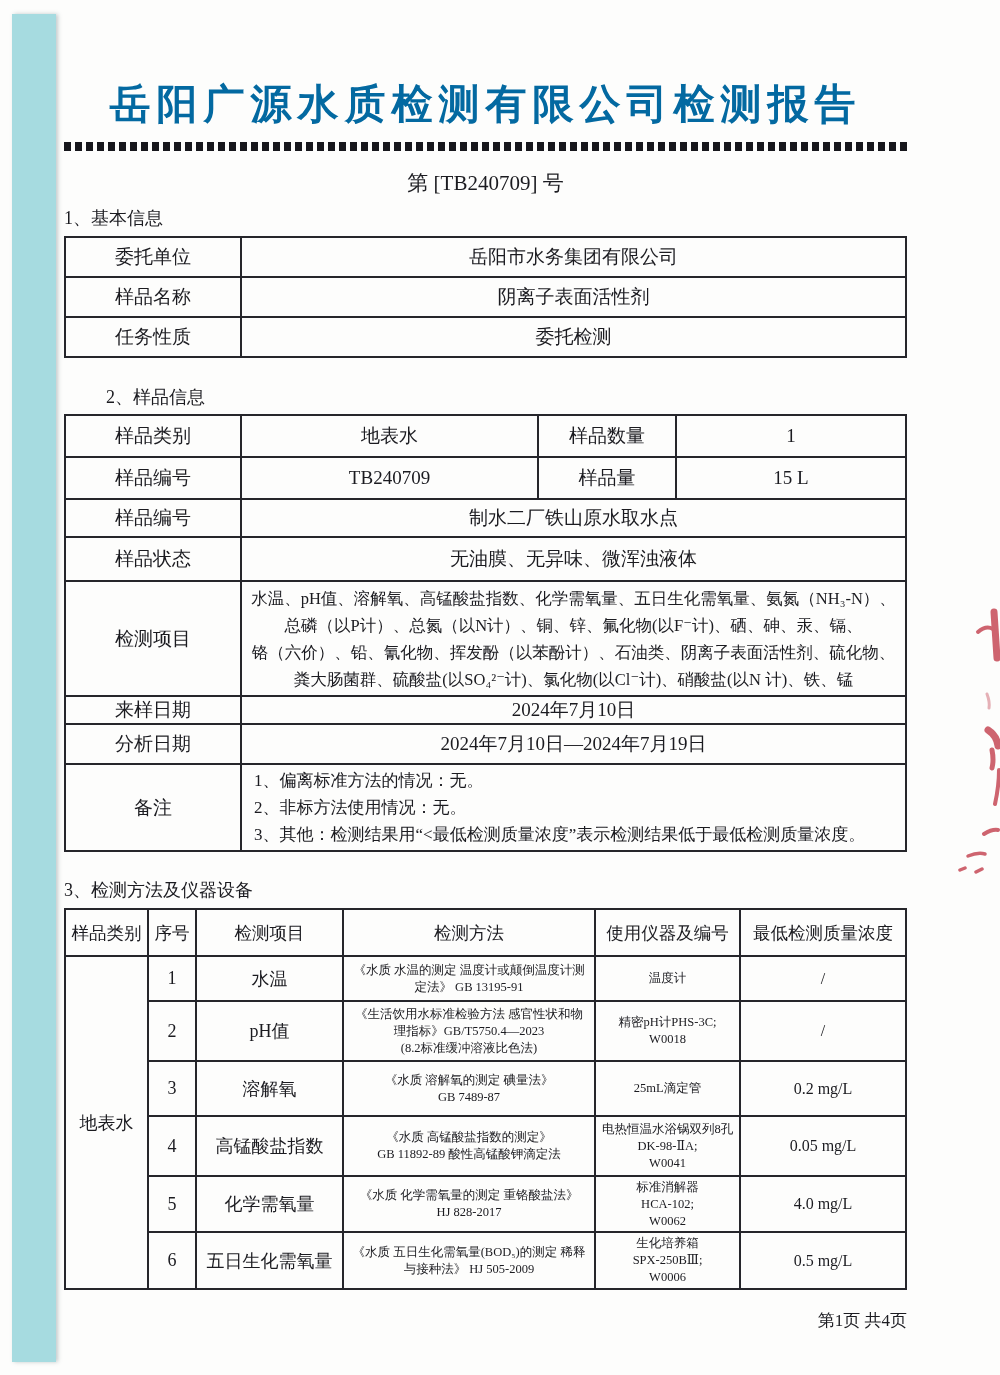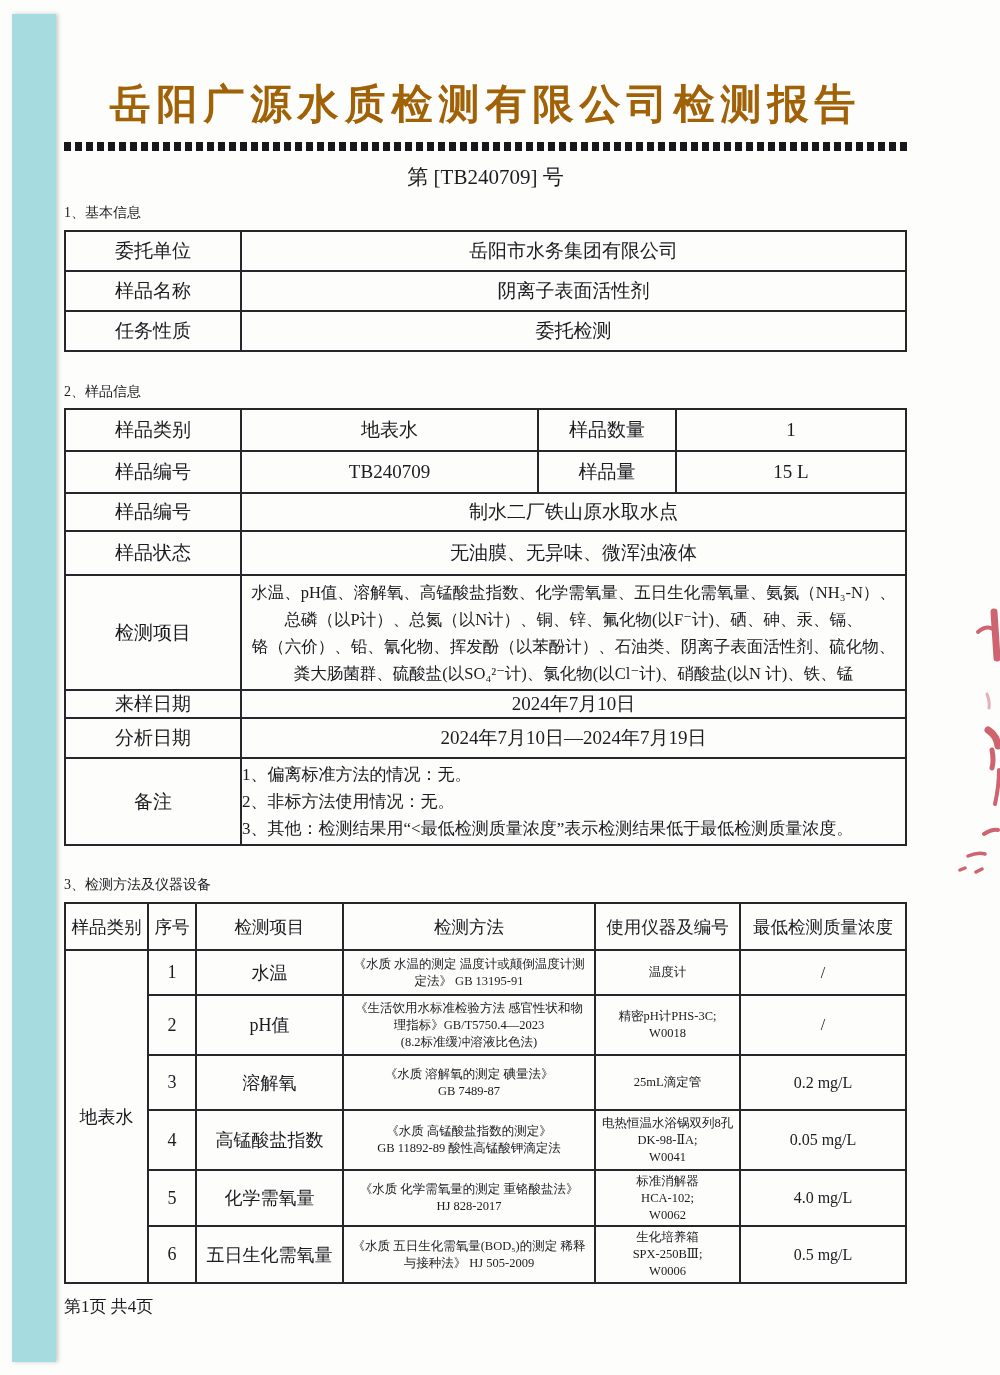--- a/index.html
+++ b/index.html
@@ -2,45 +2,45 @@
 <html><head>
 <meta charset="utf-8">
 <style>
   html,body{margin:0;padding:0;}
   body{background:#ffffff;font-family:"Liberation Serif","DejaVu Serif",serif;color:#1b1b20;}
   .page{position:relative;width:1000px;height:1375px;background:#fdfdfc;overflow:hidden;}
   .stripe{position:absolute;left:12px;top:14px;width:44px;height:1348px;background:#a6dbe0;
           box-shadow:2px 0 4px rgba(90,110,115,0.35);}
   .content{position:absolute;left:64px;top:0;width:843px;}
   .title{margin-top:76px;text-align:center;font-family:"Liberation Sans","DejaVu Sans",sans-serif;
-         font-weight:700;font-size:41px;line-height:56px;letter-spacing:6px;color:#a16207;}
+         font-weight:700;font-size:41px;line-height:56px;letter-spacing:6px;color:#0369a1;}
   .dotline{margin-top:10px;height:9px;
            background-image:repeating-linear-gradient(to right,#17171c 0px,#17171c 7px,transparent 7px,transparent 11px);}
-  .docnum{margin-top:12px;text-align:center;font-size:21px;line-height:28px;}
-  .sec-h{font-size:14px;line-height:25px;}
+  .docnum{margin-top:18px;text-align:center;font-size:21px;line-height:28px;}
+  .sec-h{font-size:18px;line-height:25px;}
   .sec-h.s1{margin-top:9px;}
-  .sec-h.s2{margin-top:27px;}
+  .sec-h.s2{margin-top:27px;margin-left:42px;}
   .sec-h.s3{margin-top:26px;}
   table{border-collapse:collapse;width:843px;table-layout:fixed;margin-top:5px;}
   td,th{border:2px solid #26262b;text-align:center;vertical-align:middle;padding:0;
         font-weight:normal;font-size:19px;color:#1b1b20;overflow:hidden;}
   .t2{margin-top:4px;}
   .pre{white-space:pre-line;}
   .items-cell{font-size:16.5px;line-height:27px;border-radius:27px;}
-  .remark-cell{text-align:left;padding-left:0;font-size:17px;line-height:27px;}
+  .remark-cell{text-align:left;padding-left:12px;font-size:17px;line-height:27px;}
   .t3 th{font-size:17.5px;}
   .t3 .item{font-size:18px;}
   .t3 .no{font-size:18px;font-family:"Liberation Serif","DejaVu Serif",serif;}
   .t3 .method,.t3 .instr{font-size:12.5px;line-height:17px;}
   .t3 .limit{font-size:16px;}
   .t3 .cat{font-size:18px;}
   .h40{height:40px;} .h42{height:42px;} .h38{height:38px;} .h44{height:44px;}
   .h115{height:115px;} .h34{height:24px;} .h87{height:87px;} .h47{height:47px;}
   .h45{height:45px;} .h60{height:60px;} .h55{height:55px;} .h56{height:56px;} .h57{height:57px;}
-  .footer{margin-top:11px;text-align:left;font-size:17px;font-family:Liberation Serif, serif;}
+  .footer{margin-top:19px;text-align:right;font-size:17px;font-family:Liberation Serif, serif;}
   .stamp{position:absolute;right:0;top:598px;width:46px;height:300px;opacity:0.85;}
 </style>
 </head>
 <body>
 
 <div class="page">
   <div class="stripe"></div>
 
   <div class="content">
     <div class="title">岳阳广源水质检测有限公司检测报告</div>

